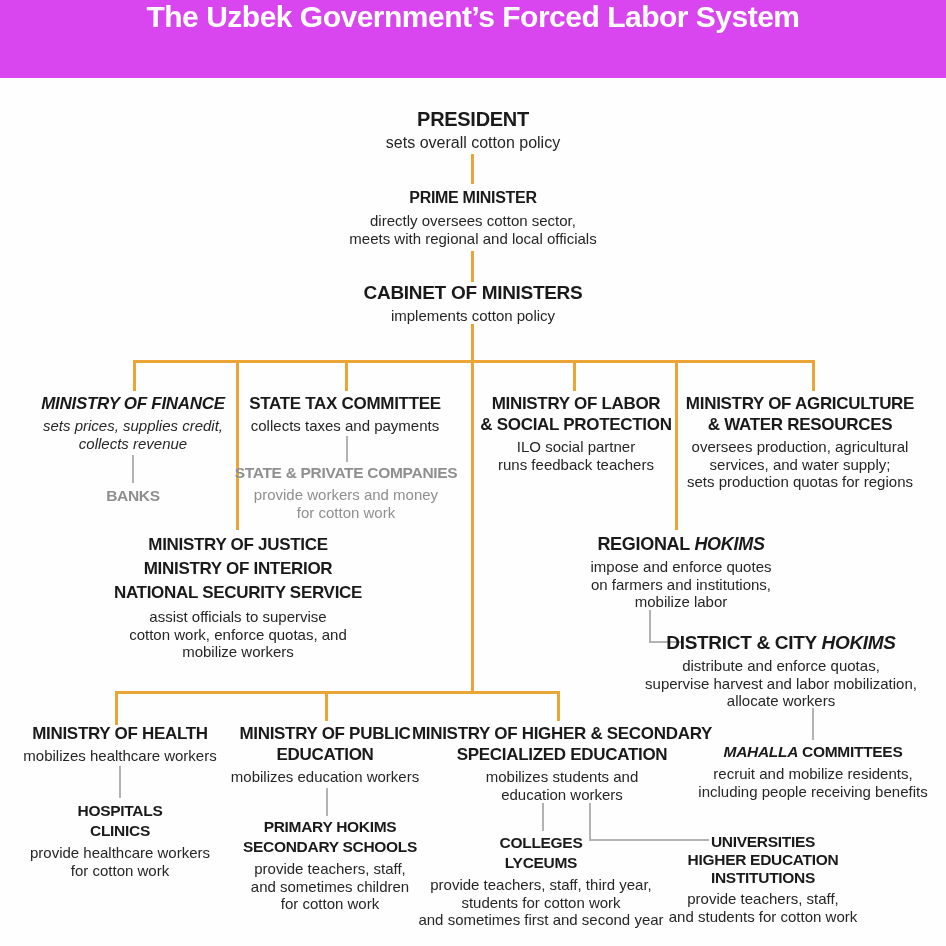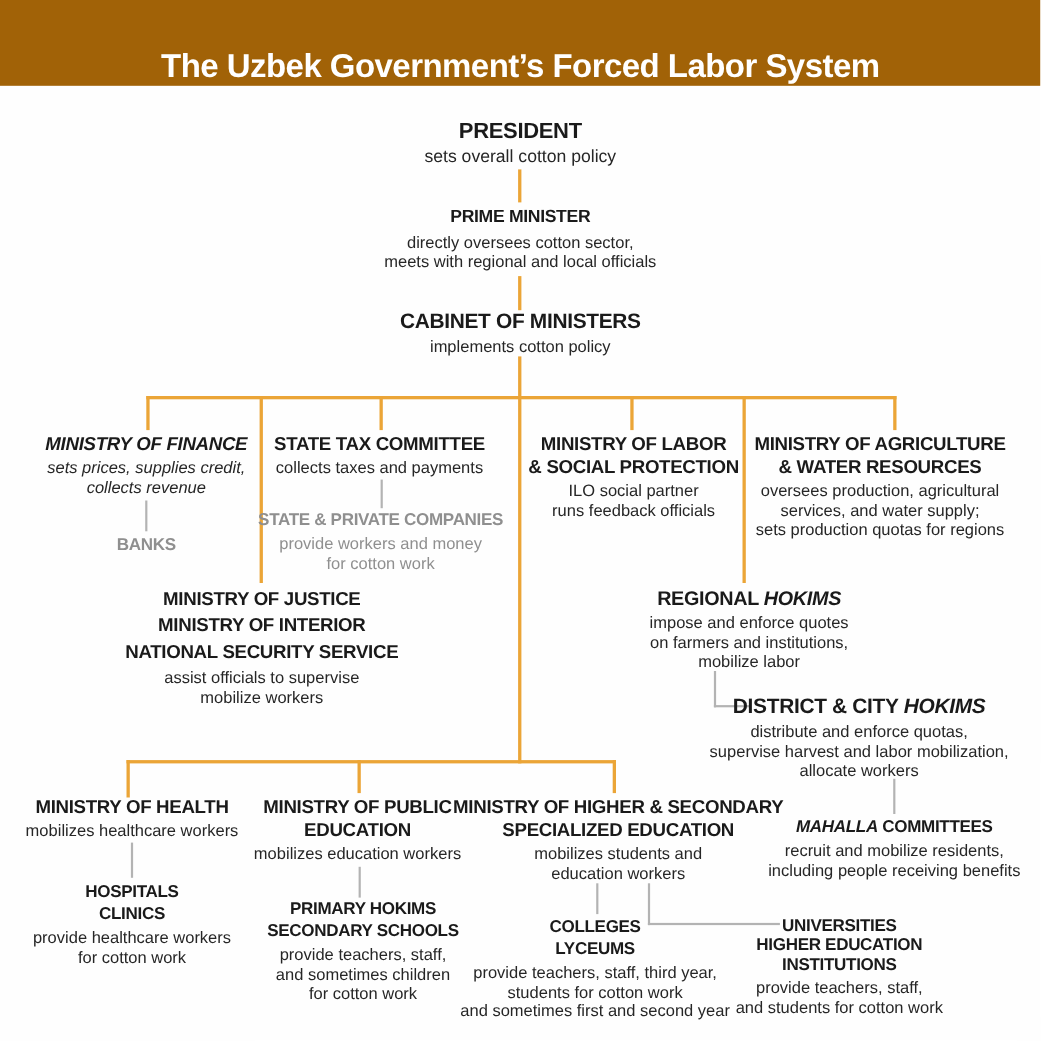--- a/index.html
+++ b/index.html
@@ -7,21 +7,21 @@
     position:relative;
     width:946px;height:946px;
     background:#fefefe;
     font-family:"Liberation Sans","DejaVu Sans",sans-serif;
     color:#1a1a1a;
     overflow:hidden;
   }
   
   #header{
     position:absolute;left:0;top:0;width:946px;height:78px;
-    background:#a16207;display:flex;align-items:flex-end;justify-content:center;
+    background:#d946ef;display:flex;align-items:flex-start;justify-content:center;
   }
   #header h1{
     margin:0;color:#ffffff;font-size:30px;font-weight:bold;letter-spacing:-0.5px;
   }
   
   .yline{position:absolute;background:#EBA537;}
   .gline{position:absolute;background:#B3B3B3;}
   
   .node{
     position:absolute;transform:translateX(-50%);
@@ -116,40 +116,41 @@
         <div>provide workers and money</div>
         <div>for cotton work</div>
       </span>
   </div>
 
   <div class="node" style="left:576px;top:393px;">
     <span class="t t-lg">MINISTRY OF LABOR</span>
     <span class="t t-lg">&amp; SOCIAL PROTECTION</span>
     <span class="d">
         <div>ILO social partner</div>
-        <div>runs feedback officials</div>
+        <div>runs feedback teachers</div>
       </span>
   </div>
 
   <div class="node" style="left:800px;top:393px;">
     <span class="t t-lg">MINISTRY OF AGRICULTURE</span>
     <span class="t t-lg">&amp; WATER RESOURCES</span>
     <span class="d">
         <div>oversees production, agricultural</div>
         <div>services, and water supply;</div>
         <div>sets production quotas for regions</div>
       </span>
   </div>
 
   <div class="node" style="left:238px;top:533px;">
     <span class="t t-lg t-3line">MINISTRY OF JUSTICE</span>
     <span class="t t-lg t-3line">MINISTRY OF INTERIOR</span>
     <span class="t t-lg t-3line">NATIONAL SECURITY SERVICE</span>
     <span class="d">
         <div>assist officials to supervise</div>
+        <div>cotton work, enforce quotas, and</div>
         <div>mobilize workers</div>
       </span>
   </div>
 
   <div class="node" style="left:681px;top:534px;">
     <span class="t" style="font-size:18px;line-height:21px;"><span>REGIONAL </span><span class="it">HOKIMS</span></span>
     <span class="d">
         <div>impose and enforce quotes</div>
         <div>on farmers and institutions,</div>
         <div>mobilize labor</div>

